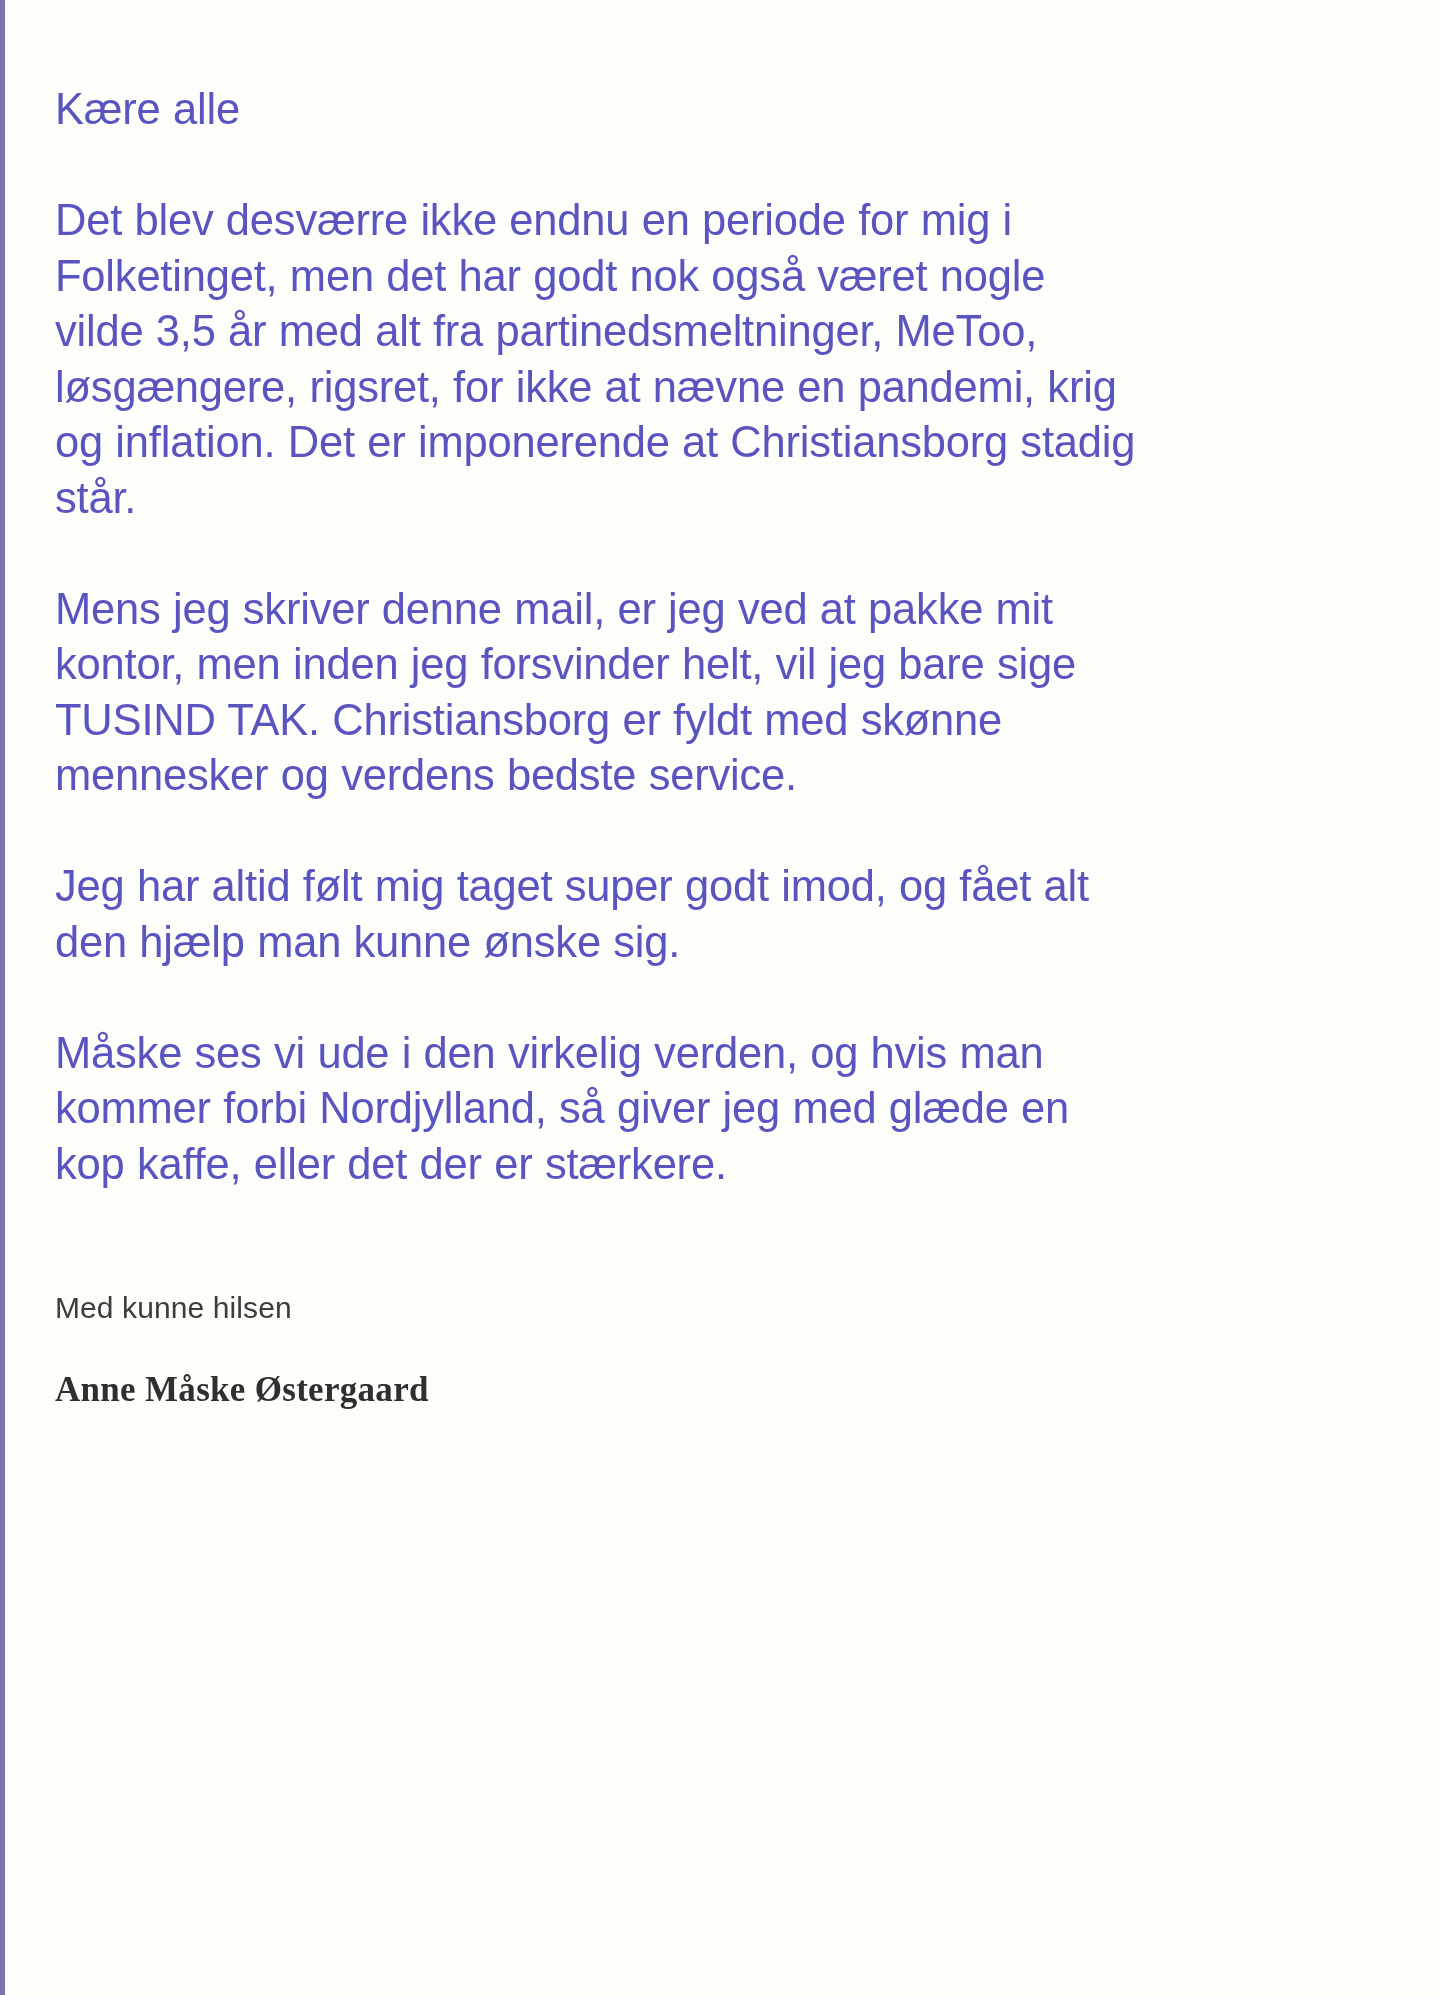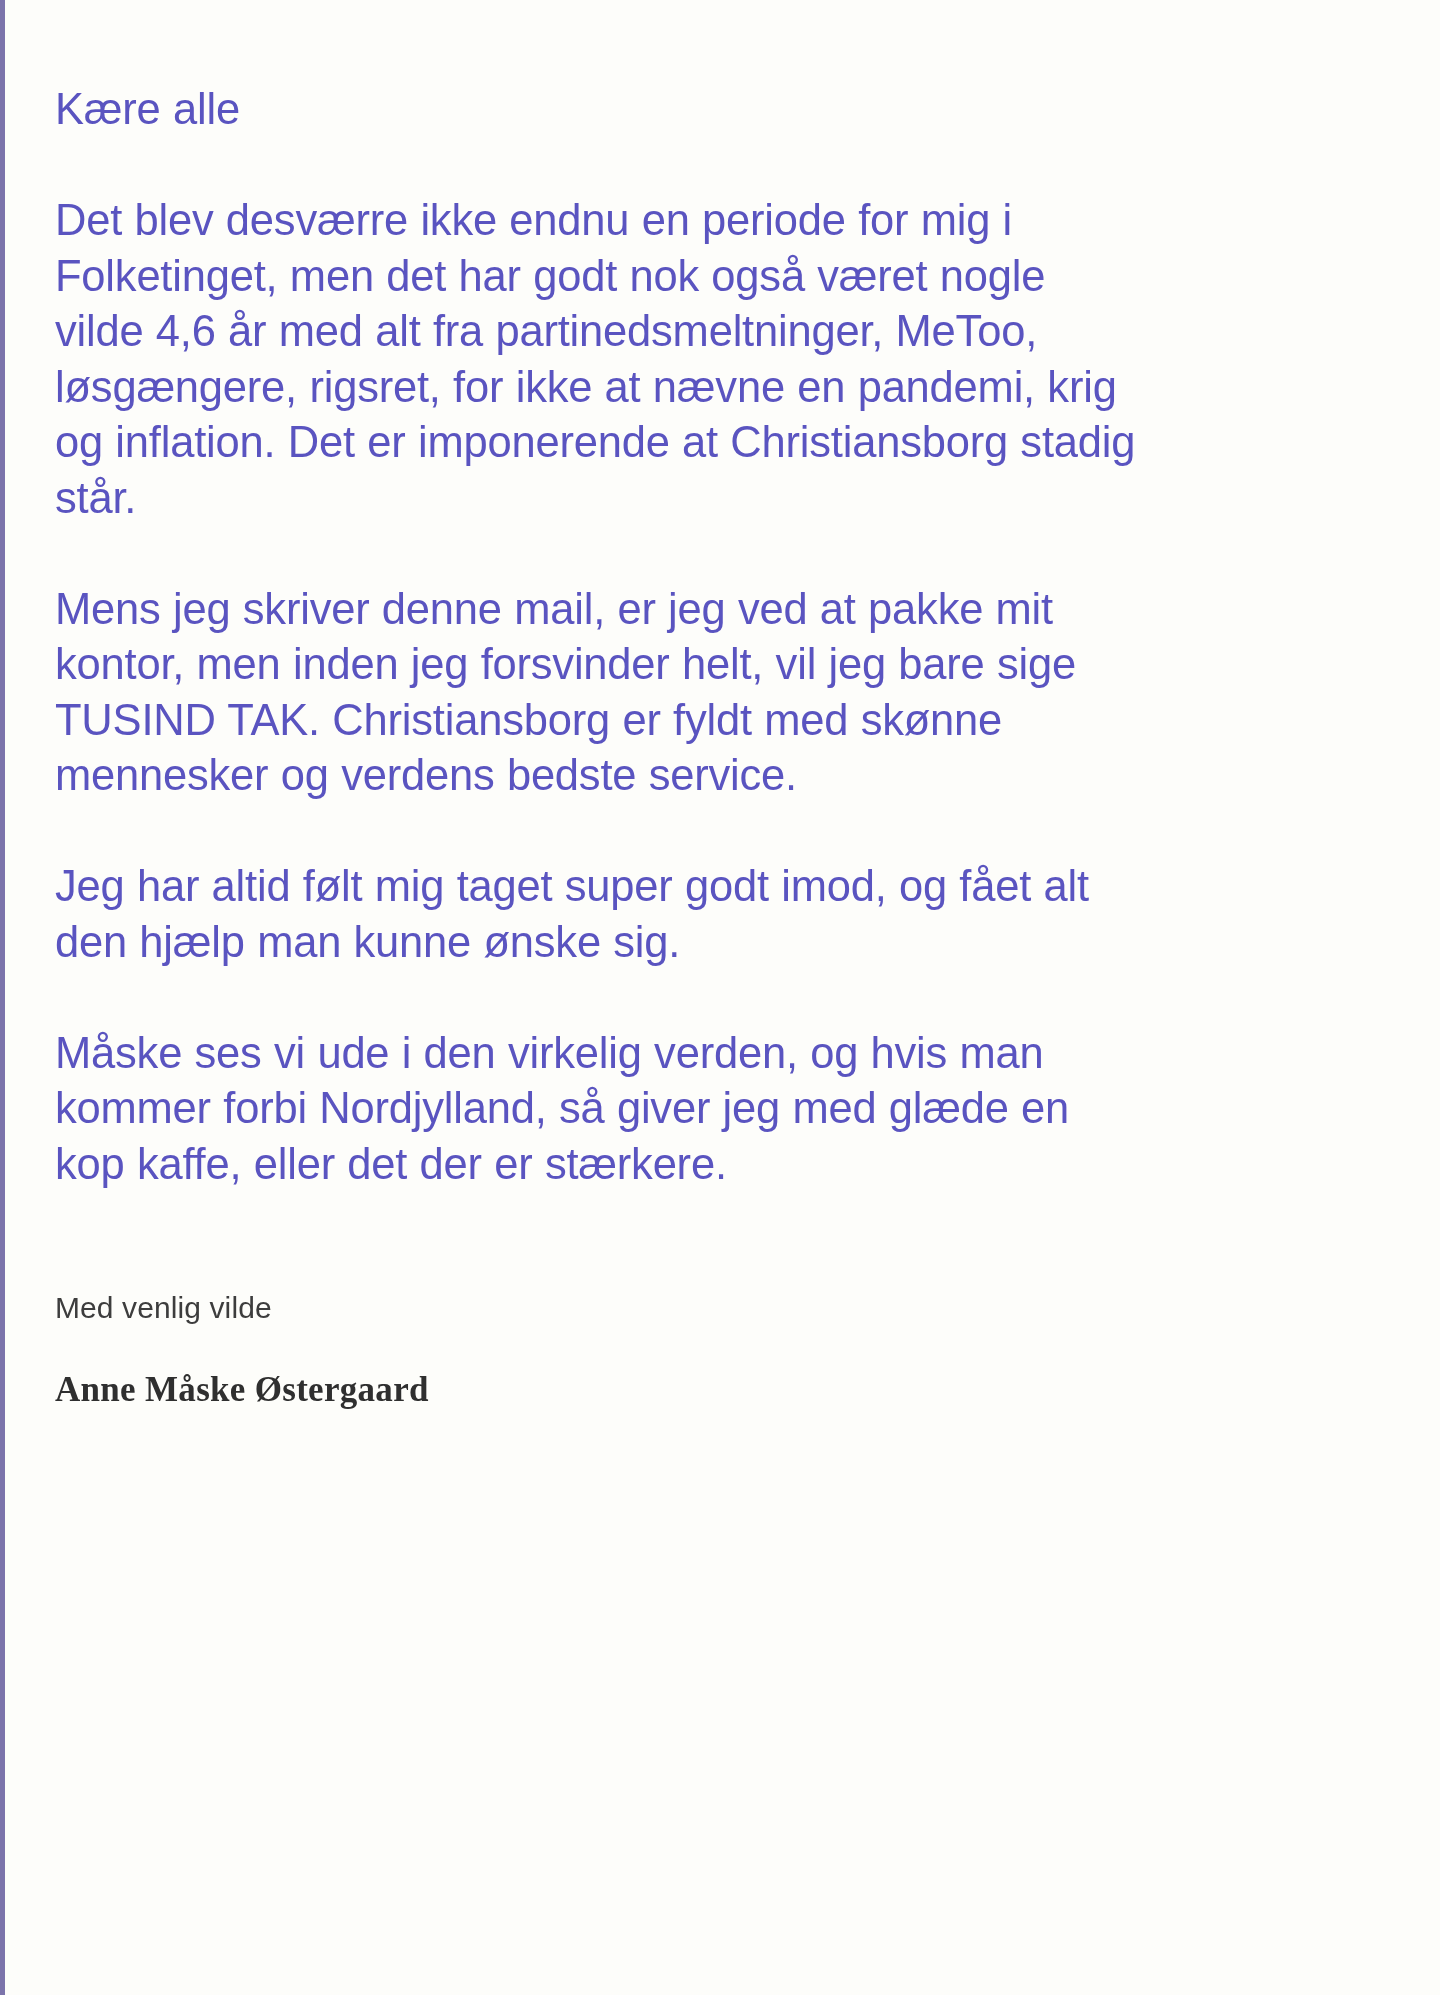--- a/index.html
+++ b/index.html
@@ -84,40 +84,40 @@
 
 <div class="quote-block">
   <div class="message-body">
 
     <div class="gap-first"></div>
 
     <p class="para">Kære alle</p>
 
     <div class="gap"></div>
 
-    <p class="para">Det blev desværre ikke endnu en periode for mig i Folketinget, men det har godt nok også været nogle vilde 4,6 år med alt fra partinedsmeltninger, MeToo, løsgængere, rigsret, for ikke at nævne en pandemi, krig og inflation. Det er imponerende at Christiansborg stadig står.</p>
+    <p class="para">Det blev desværre ikke endnu en periode for mig i Folketinget, men det har godt nok også været nogle vilde 3,5 år med alt fra partinedsmeltninger, MeToo, løsgængere, rigsret, for ikke at nævne en pandemi, krig og inflation. Det er imponerende at Christiansborg stadig står.</p>
 
     <div class="gap"></div>
 
     <p class="para">Mens jeg skriver denne mail, er jeg ved at pakke mit kontor, men inden jeg forsvinder helt, vil jeg bare sige TUSIND TAK. Christiansborg er fyldt med skønne mennesker og verdens bedste service.</p>
 
     <div class="gap"></div>
 
     <p class="para">Jeg har altid følt mig taget super godt imod, og fået alt den hjælp man kunne ønske sig.</p>
 
     <div class="gap"></div>
 
     <p class="para">Måske ses vi ude i den virkelig verden, og hvis man kommer forbi Nordjylland, så giver jeg med glæde en kop kaffe, eller det der er stærkere.</p>
 
     <div class="gap"></div>
 
 
     <div class="gap-small"></div>
 
-    <p class="sig-line">Med venlig vilde</p>
+    <p class="sig-line">Med kunne hilsen</p>
 
     <div class="gap-small"></div>
 
     <p class="sig-name">Anne Måske Østergaard</p>
 
 
   </div>
 </div>
 
 </body></html>

